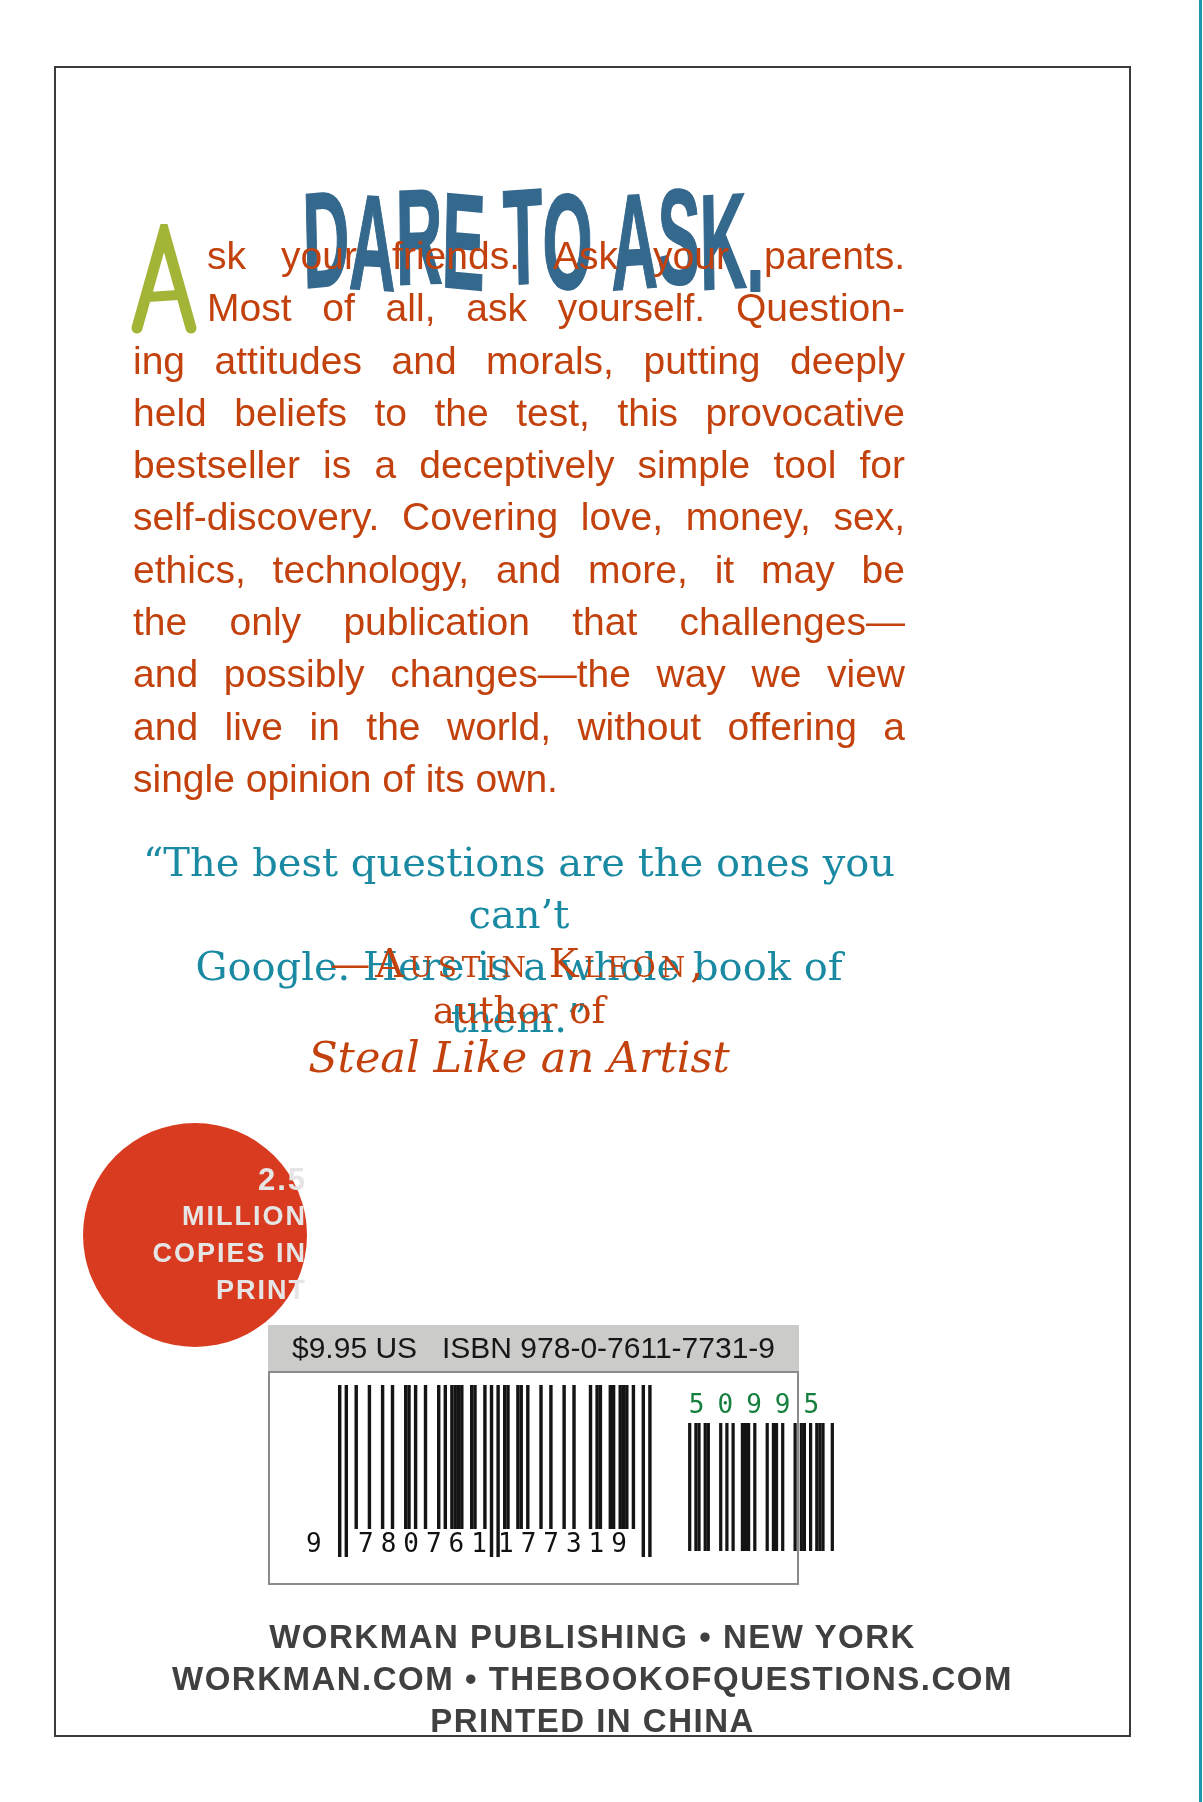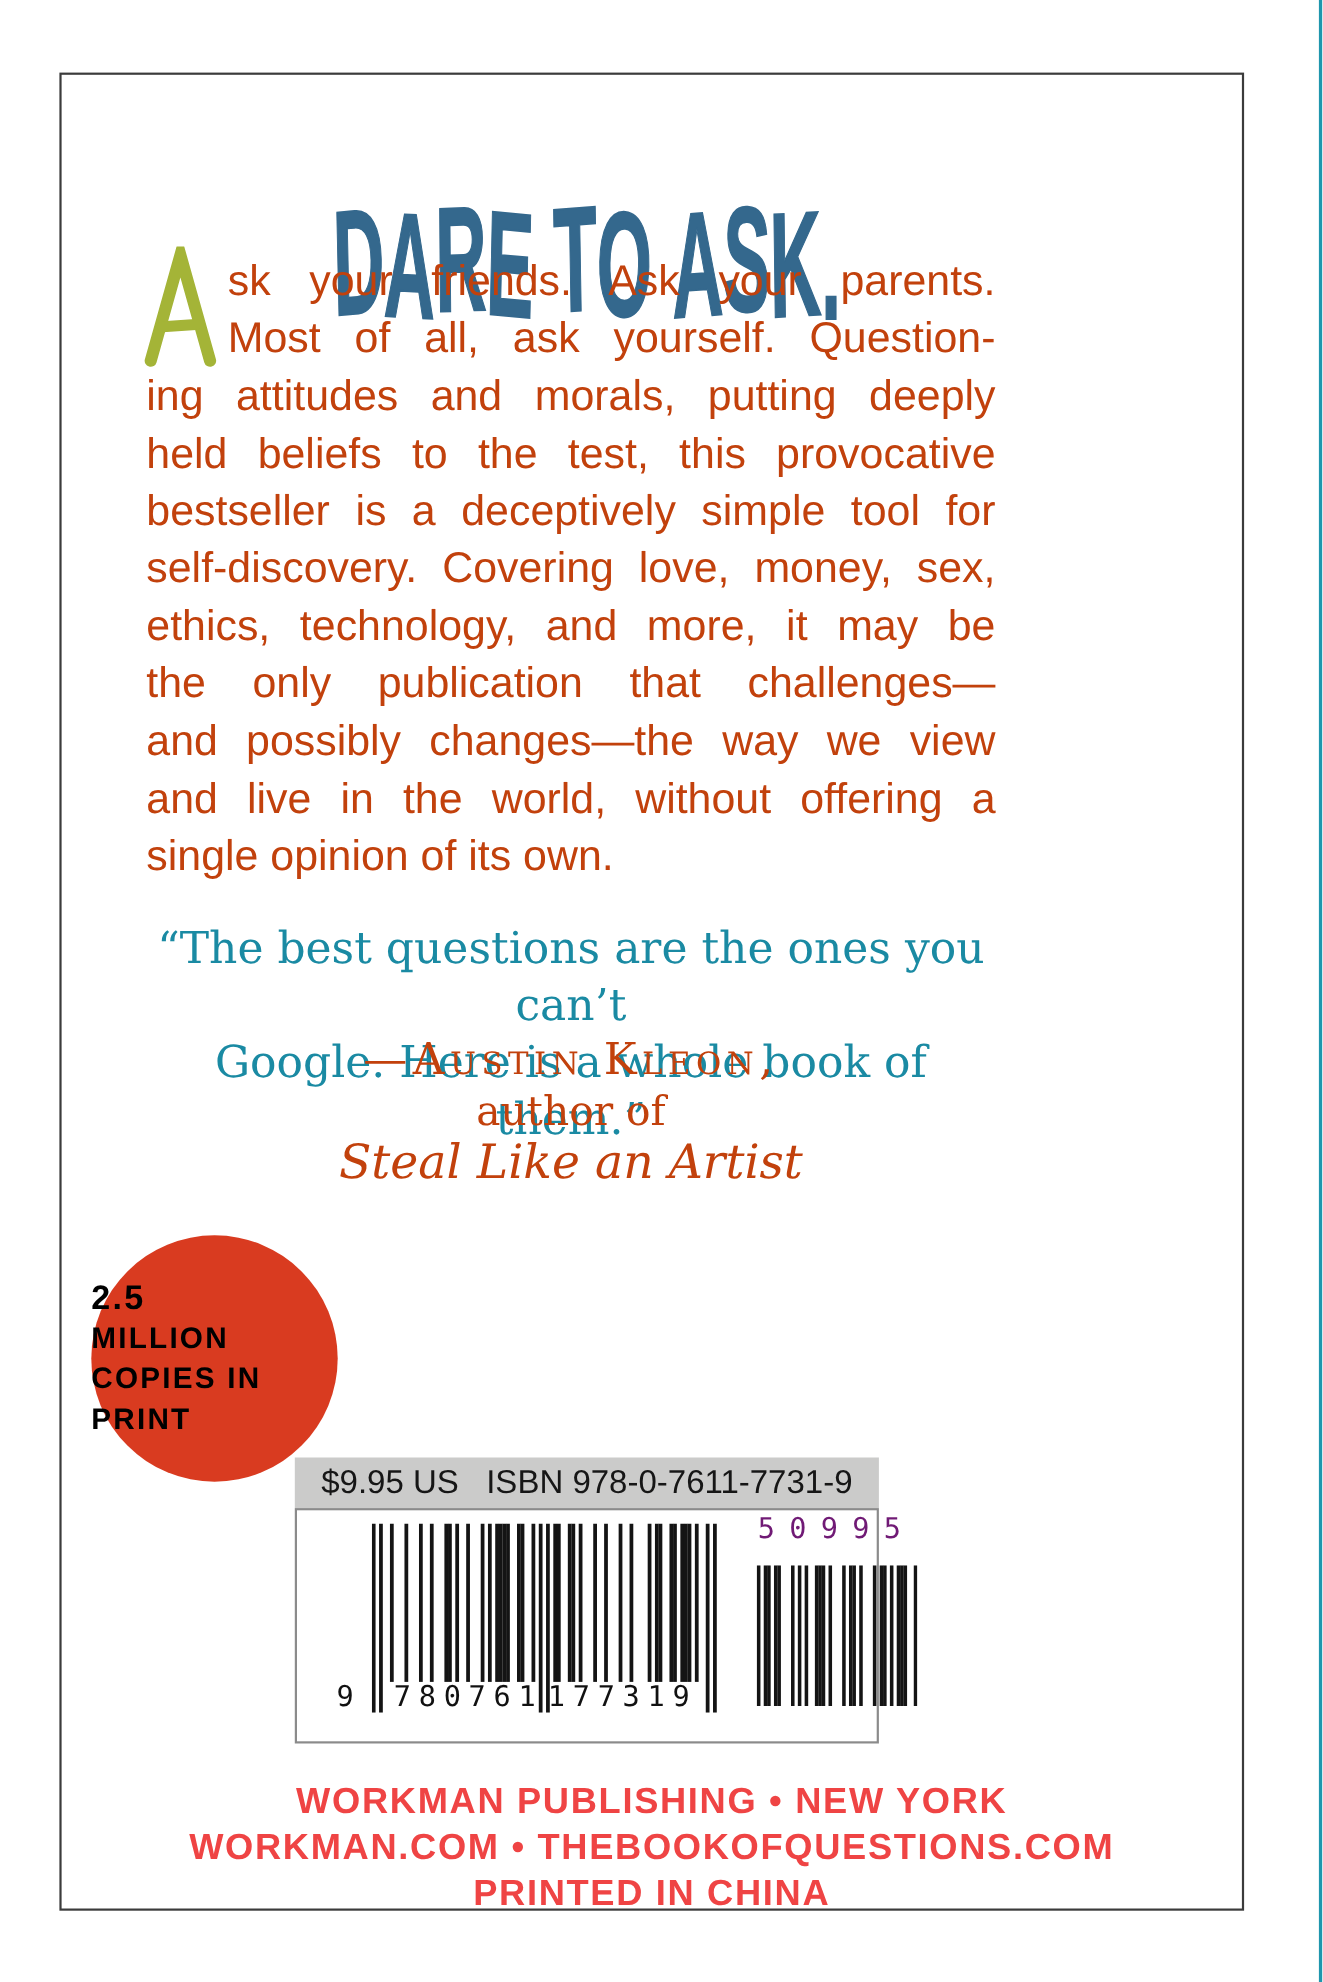--- a/index.html
+++ b/index.html
@@ -30,47 +30,47 @@
          color:#1a8aa3;font-family:"DejaVu Serif","Liberation Serif",serif;
          font-size:40px;line-height:52px;}
   .attribution{position:absolute;left:133px;top:940px;width:772px;text-align:center;
          color:#c2410c;font-family:"DejaVu Serif","Liberation Serif",serif;line-height:47px;}
   .attr-name{font-size:40px;font-variant:small-caps;letter-spacing:5px;}
   .attr-role{font-size:37px;}
   .attr-work{font-size:43px;font-style:italic;}
 
   
   .badge{position:absolute;left:83px;top:1123px;width:224px;height:224px;border-radius:50%;
-         background:#d93b20;color:#000000;display:flex;flex-direction:column;
-         align-items:flex-start;justify-content:center;z-index:5;
+         background:#d93b20;color:#e5e5e5;display:flex;flex-direction:column;
+         align-items:flex-end;justify-content:center;z-index:5;
          font-weight:bold;letter-spacing:2px;line-height:37px;text-align:center;}
   .badge .b-num{font-size:31px;}
   .badge .b-line{font-size:27px;}
 
   
   .barcode-box{position:absolute;left:268px;top:1325px;width:531px;z-index:1;}
   .price-strip{height:46px;background:#cbcbca;display:flex;align-items:center;
                justify-content:space-between;padding:0 24px;box-sizing:border-box;
                font-size:30px;color:#161616;}
   .bars-area{position:relative;height:214px;background:#ffffff;
              border:2px solid #8b8b8b;box-sizing:border-box;}
   .ean-svg{position:absolute;left:68px;top:12px;}
   .ean-digit{position:absolute;top:155px;font-family:"DejaVu Sans Mono","Liberation Mono",monospace;
              font-size:26px;color:#111;background:transparent;}
   .d-lead{left:36px;}
   .d-g1{left:88px;letter-spacing:7px;}
   .d-g2{left:228px;letter-spacing:7px;}
-  .supp-digits{position:absolute;left:413px;top:2px;width:155px;text-align:center;
+  .supp-digits{position:absolute;left:413px;top:16px;width:155px;text-align:center;
              font-family:"DejaVu Sans Mono","Liberation Mono",monospace;font-size:26px;
-             letter-spacing:13px;color:#701a75;}
+             letter-spacing:13px;color:#15803d;}
   .supp-svg{position:absolute;left:415px;top:50px;}
 
   
   .footer{position:absolute;left:54px;top:1616px;width:1077px;text-align:center;
-          color:#ef4444;font-weight:bold;font-size:33px;line-height:42px;letter-spacing:1.5px;}
+          color:#404040;font-weight:bold;font-size:33px;line-height:42px;letter-spacing:1.5px;}
 </style>
 </head>
 <body>
 
 <div class="frame"></div>
 
 <h1 class="headline"><span style="transform: rotate(-2.5deg) translateY(0px);">D</span><span style="transform: rotate(1.5deg) translateY(3px);">A</span><span style="transform: rotate(-1deg) translateY(-2px);">R</span><span style="transform: rotate(2.5deg) translateY(2px);">E</span><span style="transform: rotate(0deg) translateY(0px);"> </span><span style="transform: rotate(-2deg) translateY(-2px);">T</span><span style="transform: rotate(2.5deg) translateY(2px);">O</span><span style="transform: rotate(0deg) translateY(0px);"> </span><span style="transform: rotate(-2deg) translateY(2px);">A</span><span style="transform: rotate(2deg) translateY(-2px);">S</span><span style="transform: rotate(-1.5deg) translateY(2px);">K</span><span style="transform: rotate(0deg) translateY(4px);">.</span></h1>
 
 <div class="blurb">
   <div class="dropcap" aria-label="A">

